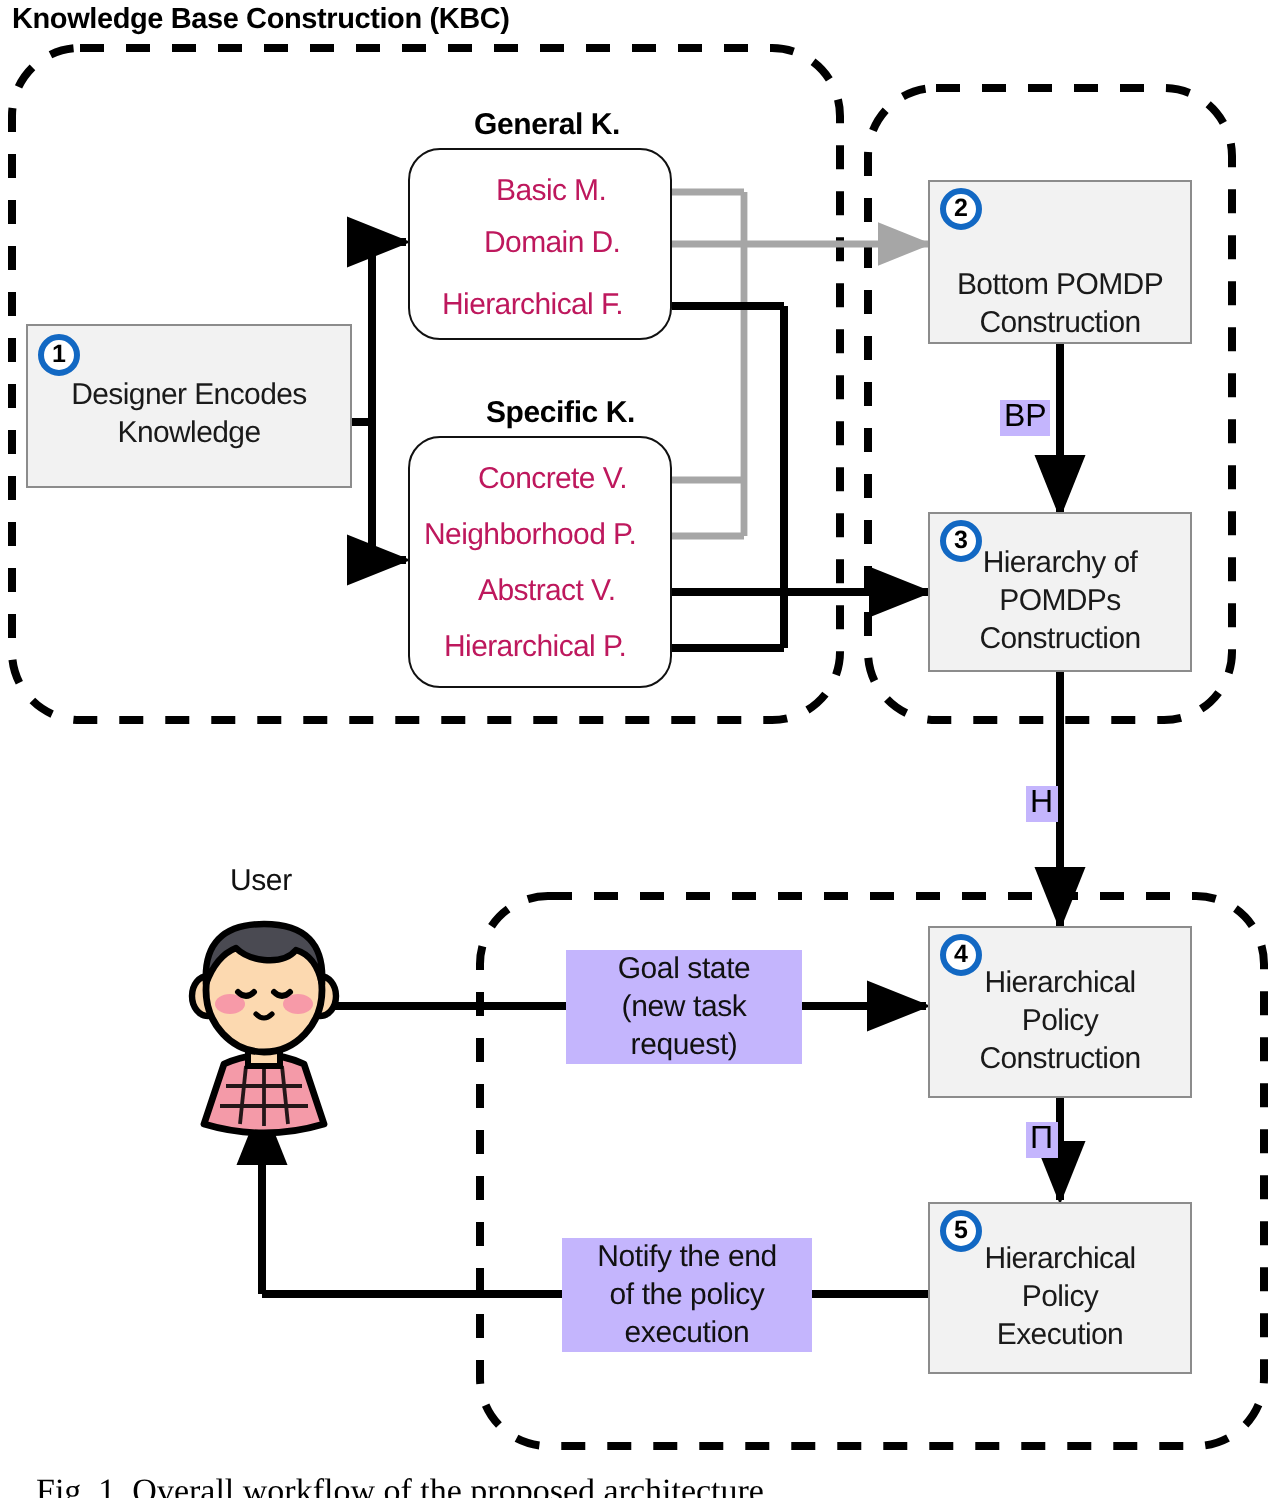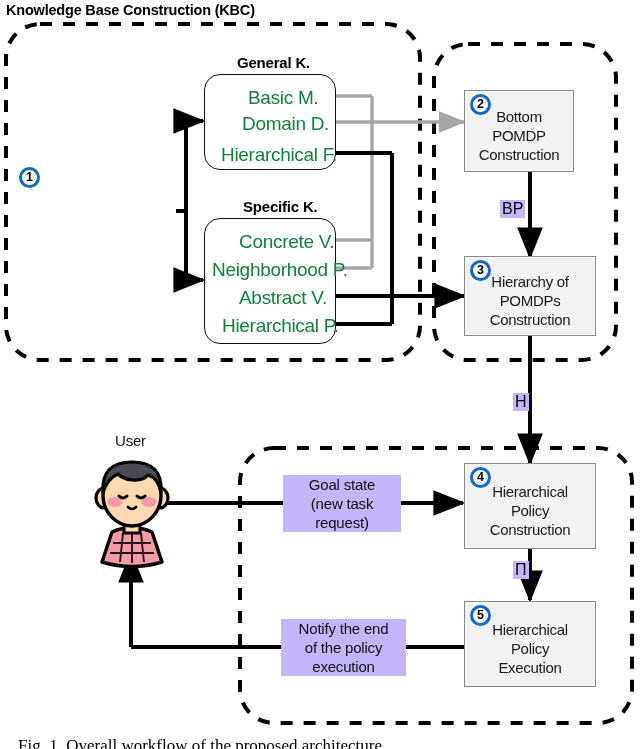--- a/index.html
+++ b/index.html
@@ -80,24 +80,24 @@
   }
   .k-box {
     position: absolute;
     border: 1.9px solid #111111;
     border-radius: 16px;
     box-sizing: border-box;
     background: #ffffff;
   }
   .k-item {
     position: absolute;
-    font-size: 19px;
+    font-size: 15px;
     letter-spacing: -0.3px;
     white-space: nowrap;
-    color: #15803d;
+    color: #be185d;
   }
   .edge-label {
     position: absolute;
     font-size: 15px;
     letter-spacing: -0.2px;
     white-space: pre-line;
     text-align: center;
     line-height: 19px;
     color: #111111;
     background: #c4b5fd;
@@ -244,23 +244,27 @@
   <div class="k-item" style="left:242px; top:113px;">Domain D.</div>
   <div class="k-item" style="left:221px; top:144px;">Hierarchical F.</div>
 
   <div class="k-box" style="left:204px; top:218px; width:132px; height:126px;"></div>
 
   <div class="k-item" style="left:239px; top:231px;">Concrete V.</div>
   <div class="k-item" style="left:212px; top:259px;">Neighborhood P.</div>
   <div class="k-item" style="left:239px; top:287px;">Abstract V.</div>
   <div class="k-item" style="left:222px; top:315px;">Hierarchical P.</div>
 
+  <div class="proc-box" style="left:13px; top:162px; width:163px; height:82px;">
+    <span class="proc-text" style="margin-top:8px;">Designer Encodes
+Knowledge</span>
+  </div>
   <div class="badge" style="left:19px; top:167px;">1</div>
 
-  <div class="proc-box" style="left:464px; top:90px; width:110px; height:82px;">
+  <div class="proc-box" style="left:464px; top:90px; width:132px; height:82px;align-items:flex-end;">
     <span class="proc-text" style="margin-top:9px;">Bottom POMDP
 Construction</span>
   </div>
   <div class="badge" style="left:470px; top:94px;">2</div>
 
   <div class="proc-box" style="left:464px; top:256px; width:132px; height:80px;">
     <span class="proc-text" style="margin-top:9px;">Hierarchy of
 POMDPs
 Construction</span>
   </div>

